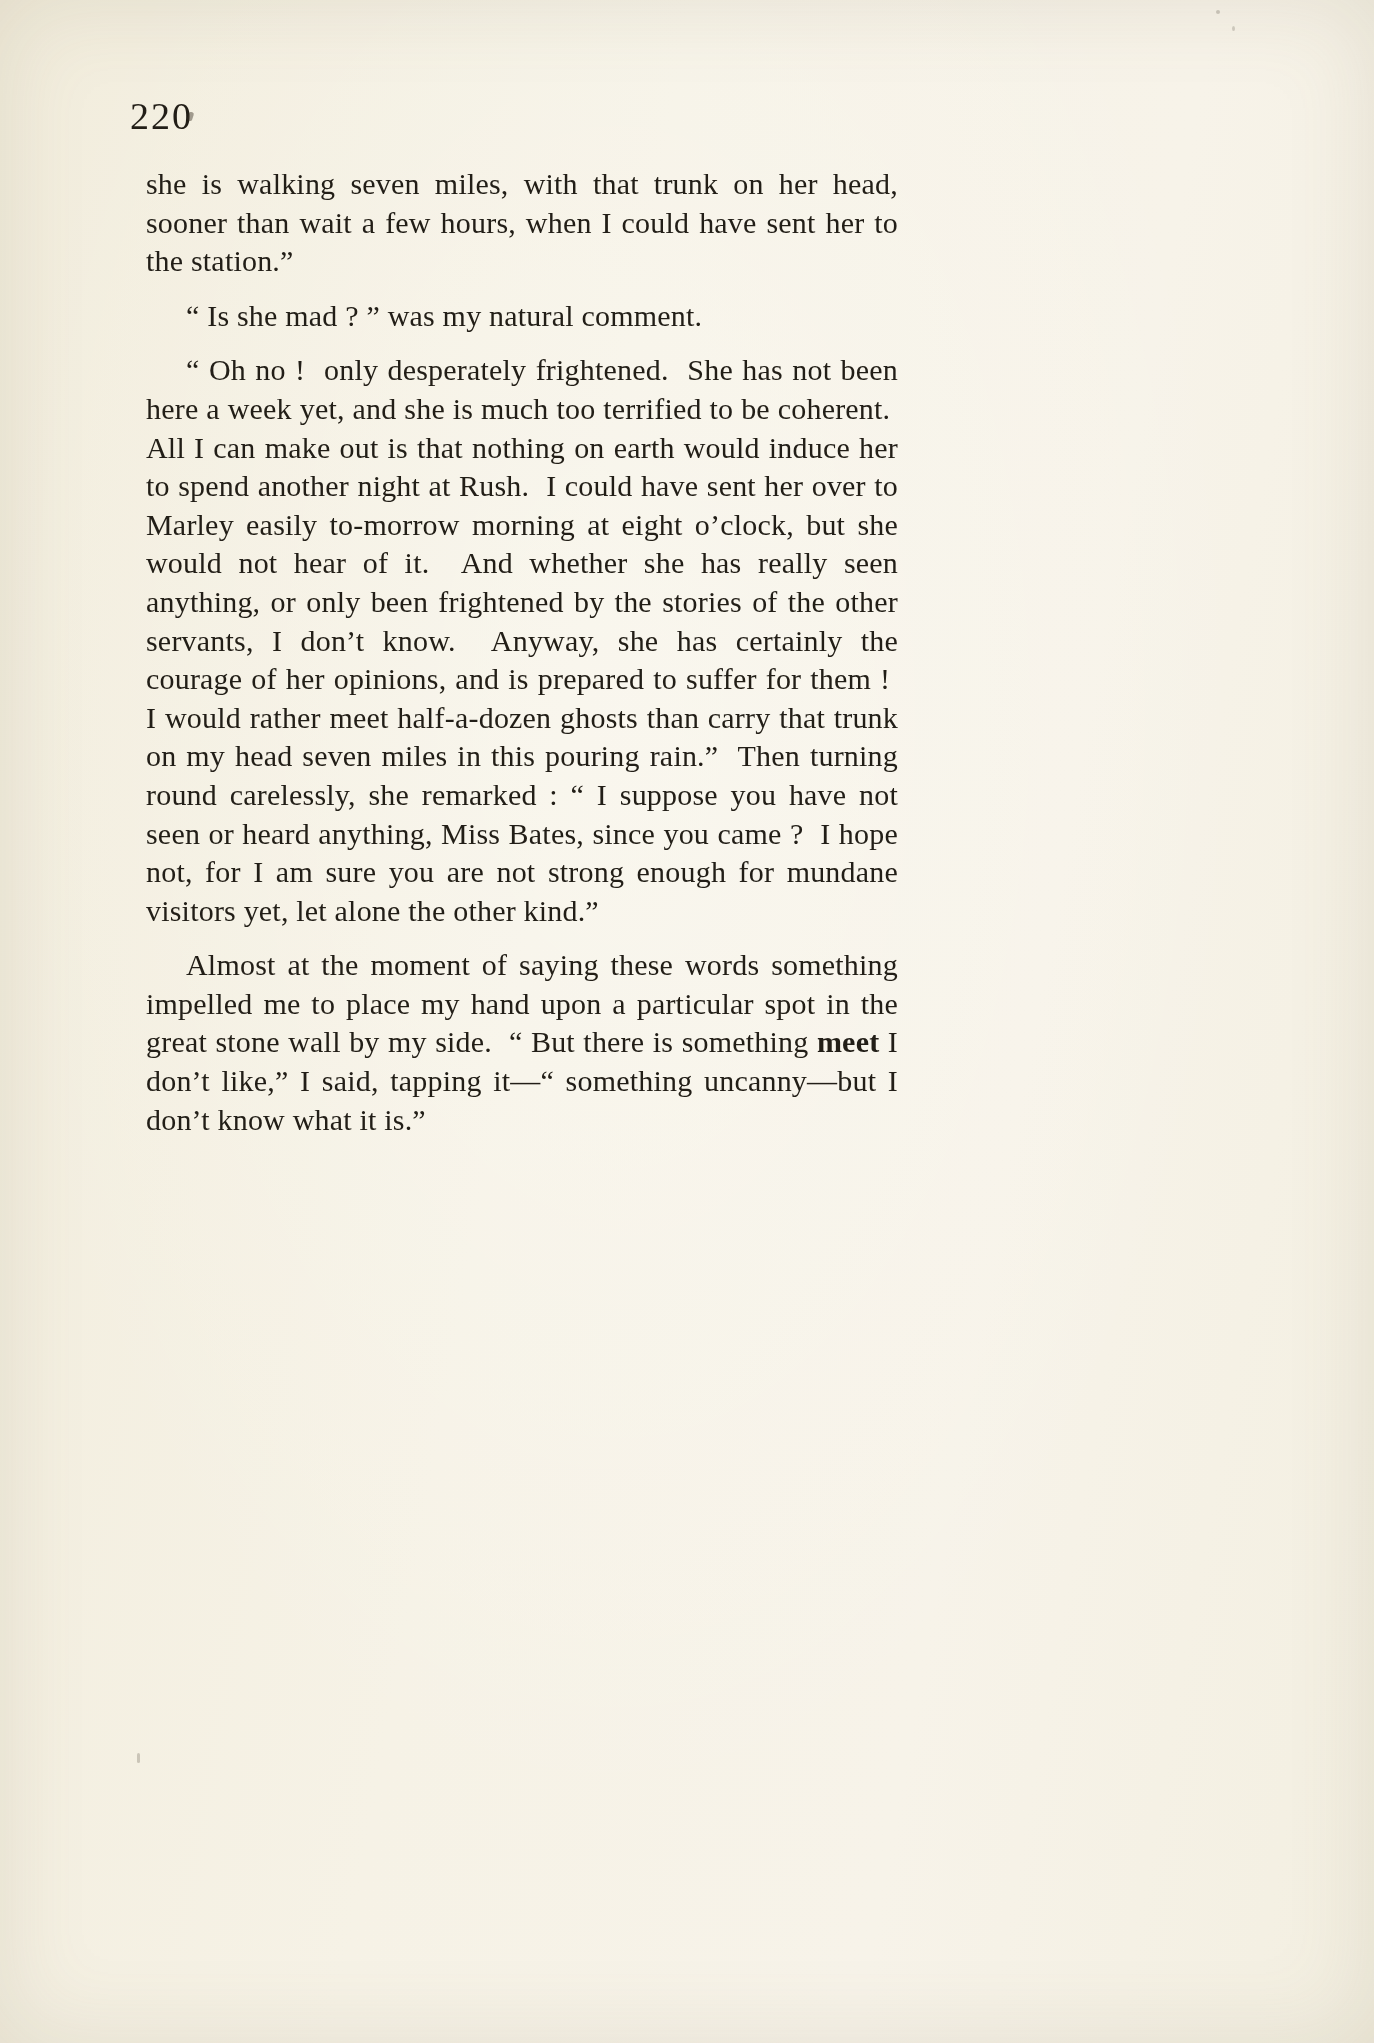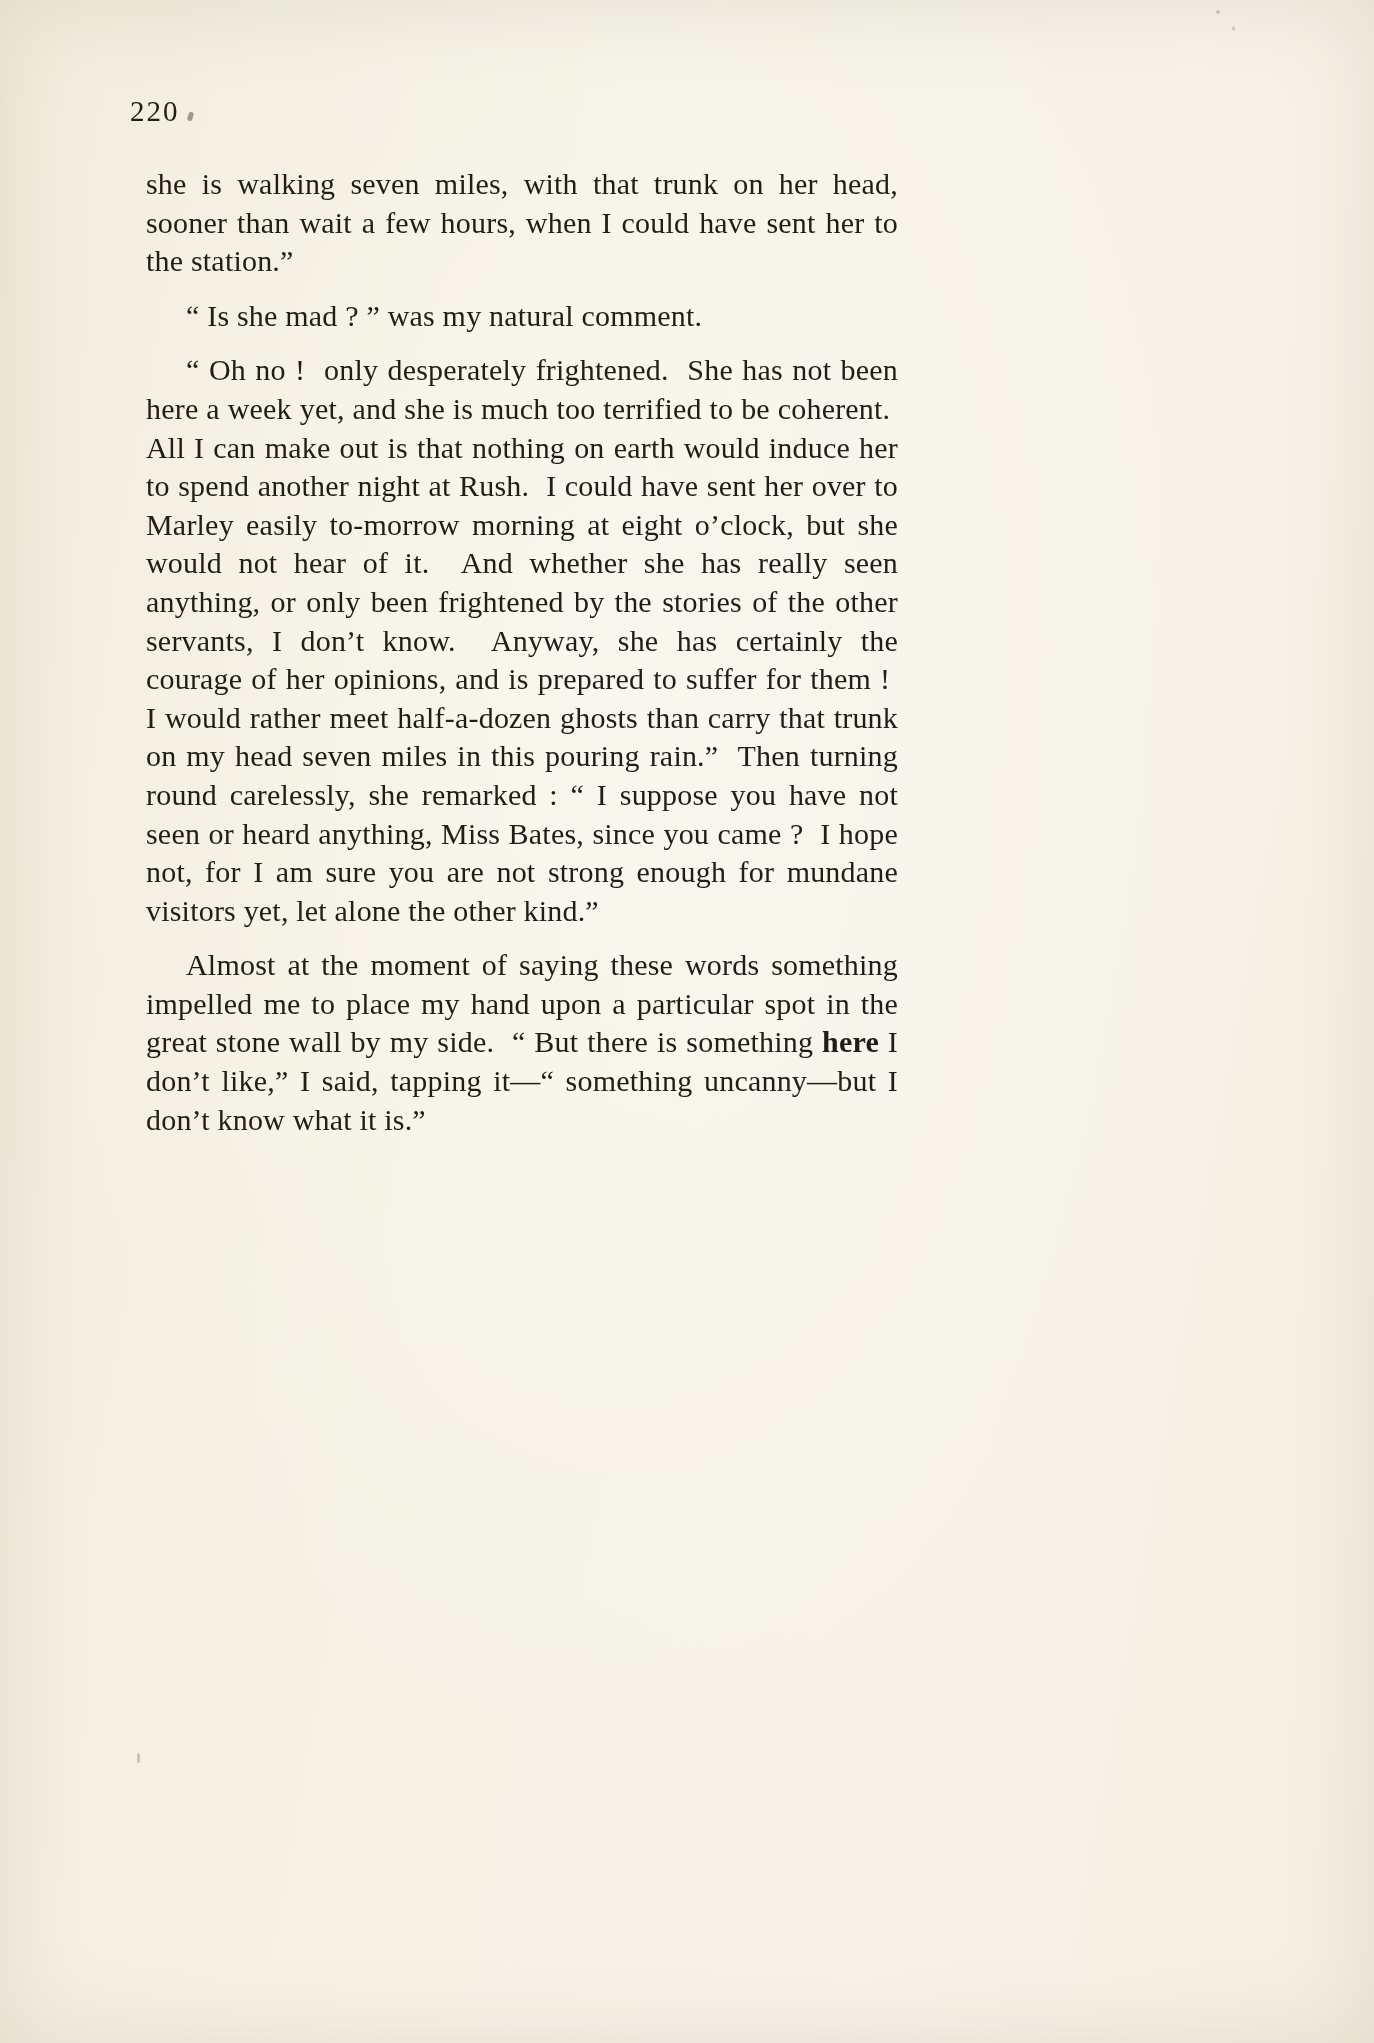--- a/index.html
+++ b/index.html
@@ -27,21 +27,21 @@
     position: absolute;
     top: 90px;
     left: 130px;
     width: 782px;
     height: 44px;
   }
   .page-number {
     position: absolute;
     left: 0;
     top: 7px;
-    font-size: 29px;
+    font-size: 38px;
     letter-spacing: 2px;
     line-height: 1;
   }
   .page-title {
     display: block;
     text-align: center;
     font-size: 33px;
     letter-spacing: 2.5px;
     word-spacing: 16px;
     line-height: 1.1;
@@ -86,21 +86,21 @@
 <div class="page">
 
   <header class="page-header">
     <span class="page-number">220</span>
   </header>
 
   <main class="text-block">
     <p class="para"><span>she is walking seven miles, with that trunk on her head, sooner than wait a few hours, when I could have sent her to the station.”</span></p>
     <p class="para indent"><span>“ Is she mad ? ” was my natural comment.</span></p>
     <p class="para indent"><span>“ Oh no !&nbsp; only desperately frightened.&nbsp; She has not been here a week yet, and she is much too terrified to be coherent.&nbsp; All I can make out is that nothing on earth would induce her to spend another night at Rush.&nbsp; I could have sent her over to Marley easily to-morrow morning at eight o’clock, but she would not hear of it.&nbsp; And whether she has really seen anything, or only been frightened by the stories of the other servants, I don’t know.&nbsp; Anyway, she has certainly the courage of her opinions, and is prepared to suffer for them !&nbsp; I would rather meet half-a-dozen ghosts than carry that trunk on my head seven miles in this pouring rain.”&nbsp; Then turning round carelessly, she remarked : “ I suppose </span><span class="em">you</span><span> have not seen or heard anything, Miss Bates, since you came ?&nbsp; I hope not, for I am sure you are not strong enough for mundane visitors yet, let alone the other kind.”</span></p>
-    <p class="para indent"><span>Almost at the moment of saying these words something impelled me to place my hand upon a particular spot in the great stone wall by my side.&nbsp; “ But there is something </span><span class="em strong">here</span><span> I don’t like,” I said, tapping it—“ something uncanny—but I don’t know what it is.”</span></p>
+    <p class="para indent"><span>Almost at the moment of saying these words something impelled me to place my hand upon a particular spot in the great stone wall by my side.&nbsp; “ But there is something </span><span class="em strong">meet</span><span> I don’t like,” I said, tapping it—“ something uncanny—but I don’t know what it is.”</span></p>
   </main>
 
   <div class="scan-artifact artifact-1"></div>
   <div class="scan-artifact artifact-2"></div>
   <div class="scan-artifact artifact-3"></div>
   <div class="scan-artifact artifact-4"></div>
 
 </div>
 
 </body></html>

